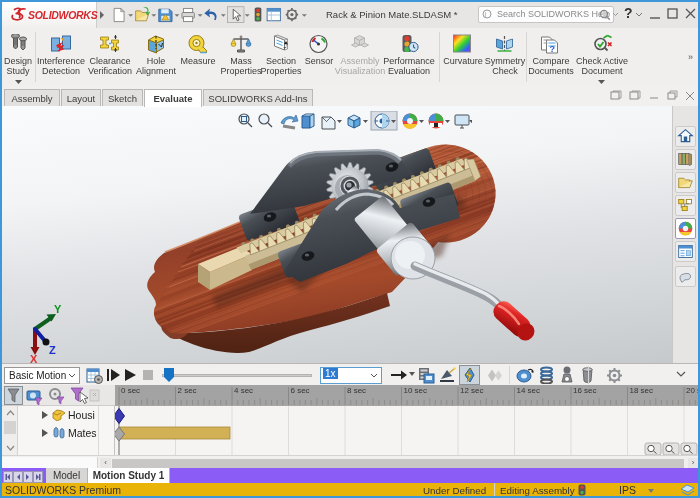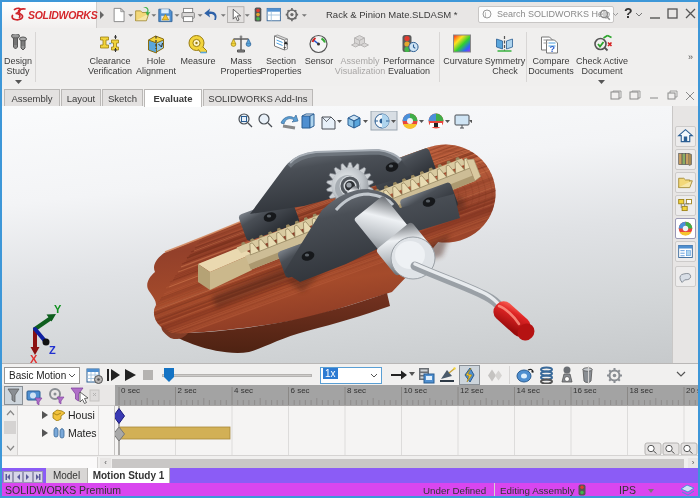--- a/index.html
+++ b/index.html
@@ -36,21 +36,21 @@
 .mmfilter { position:absolute; left:0; top:383px; width:113px; height:21px; background:#e9e7e6; border-bottom:1px solid #cfcdcc;}
 .ruler { position:absolute; left:113px; top:383px; width:583px; height:21px; background:#a3a3a3; border-bottom:1px solid #a8a6a5;}
 .treearea { position:absolute; left:0; top:404px; width:113px; height:49px; background:#f7f6f5; border-right:1px solid #c5c3c1;}
 .timeline { position:absolute; left:113px; top:404px; width:583px; height:49px; background:#f5f4f3; }
 .trow { position:absolute; left:17px; font-size:10.5px; color:#222; white-space:nowrap; }
 .sbrow { position:absolute; left:0; top:453px; width:696px; height:13px; background:#f0efee; border-top:1px solid #d5d3d2;}
 .dtabs { position:absolute; left:0; top:466px; width:696px; height:15px; background:#8b5cf6;padding-left:33px; }
 .dtab { position:absolute; top:0px; height:15px; font-size:10px; color:#333; text-align:center; line-height:15px;
   background:#d8d6d5; border-right:1px solid #b5b3b1;}
 .dtab.sel { background:#ffffff; font-weight:bold; }
-.statusbar { position:absolute; left:0; top:481px; width:696px; height:13px; background:#d946ef; font-size:10.5px; color:#333; }
+.statusbar { position:absolute; left:0; top:481px; width:696px; height:13px; background:#eab308; font-size:10.5px; color:#333; }
 svg { display:block; }
 </style></head><body>
 <div class="win">
 
 <div class="titlebar">
  <div class="swlogo">
   <svg width="104" height="26" viewBox="0 0 104 26">
    <g fill="none" stroke="#cf2329" stroke-width="1.7" stroke-linecap="round">
     <path d="M12.5,7.5 C16,5.5 19,6 18,8.5 C17.2,10.5 14.5,11.5 13.5,11.5 C17,11.5 19,13 17.5,15.5"></path>
     <path d="M23,7 C18.5,6.5 16,8 16.5,10 C17,11.8 20,12 20.5,14 C21,16.5 17.5,18.5 13,17.5 C10.5,17 9.5,15.5 10.5,13.5"></path>
@@ -149,20 +149,29 @@
         <g stroke="#555" fill="#777">
           <path d="M4,2 a4,2.5 0 1 0 8,0 a4,2.5 0 1 0 -8,0" fill="#999"></path>
           <path d="M6,4 h4 v9 l-2,2 -2,-2 z" fill="#888"></path>
           <path d="M6,6 h4 M6,8 h4 M6,10 h4" stroke-width=".8"></path>
           <path d="M12,5 a3.5,2 0 1 0 7,0 a3.5,2 0 1 0 -7,0" fill="#aaa"></path>
           <path d="M13.5,7 h4 v7 l-2,2 -2,-2 z" fill="#999"></path>
           <path d="M13.5,9 h4 M13.5,11 h4" stroke-width=".8"></path>
         </g>
       </svg>
 <div class="lbl">Design<br>Study</div>
+    </div>
+<div class="rbtn" style="left:27px;top:30px;width:64px">
+<svg width="22" height="20" viewBox="0 0 21 20" style="margin:2px auto 0">
+        <rect x="1" y="4" width="8" height="13" fill="#7ab1e0" stroke="#3a6a9a"></rect>
+        <rect x="12" y="2" width="8" height="13" fill="#7ab1e0" stroke="#3a6a9a"></rect>
+        <path d="M6,12 l4,-2 -2,3 4,-1 -3,4 4,-1" stroke="#e02020" fill="none" stroke-width="1.6"></path>
+        <path d="M10,4 l4,5 -1,-5 z" fill="#e8a020"></path>
+      </svg>
+<div class="lbl">Interference<br>Detection</div>
     </div>
 <div class="rbtn" style="left:76px;top:30px;width:64px">
 <svg width="22" height="20" viewBox="0 0 21 20" style="margin:2px auto 0">
         <g fill="#f2d43c" stroke="#9a7d10" stroke-width=".8">
           <path d="M1,3 h8 v3 h-2.5 v5 h2.5 v3 h-8 v-3 h2.5 v-5 h-2.5 z"></path>
           <path d="M12,6 h7 v3 h-2 v4 h2 v3 h-7 v-3 h2 v-4 h-2 z"></path>
         </g>
         <path d="M16,1 v4 m0,9 v4" stroke="#333" stroke-width="1"></path>
         <path d="M16,1 l-1.6,2.5 h3.2 z M16,18 l-1.6,-2.5 h3.2 z" fill="#333"></path>
         <path d="M9.6,9.5 h2.2" stroke="#4aa0e0" stroke-width="1.4"></path>

